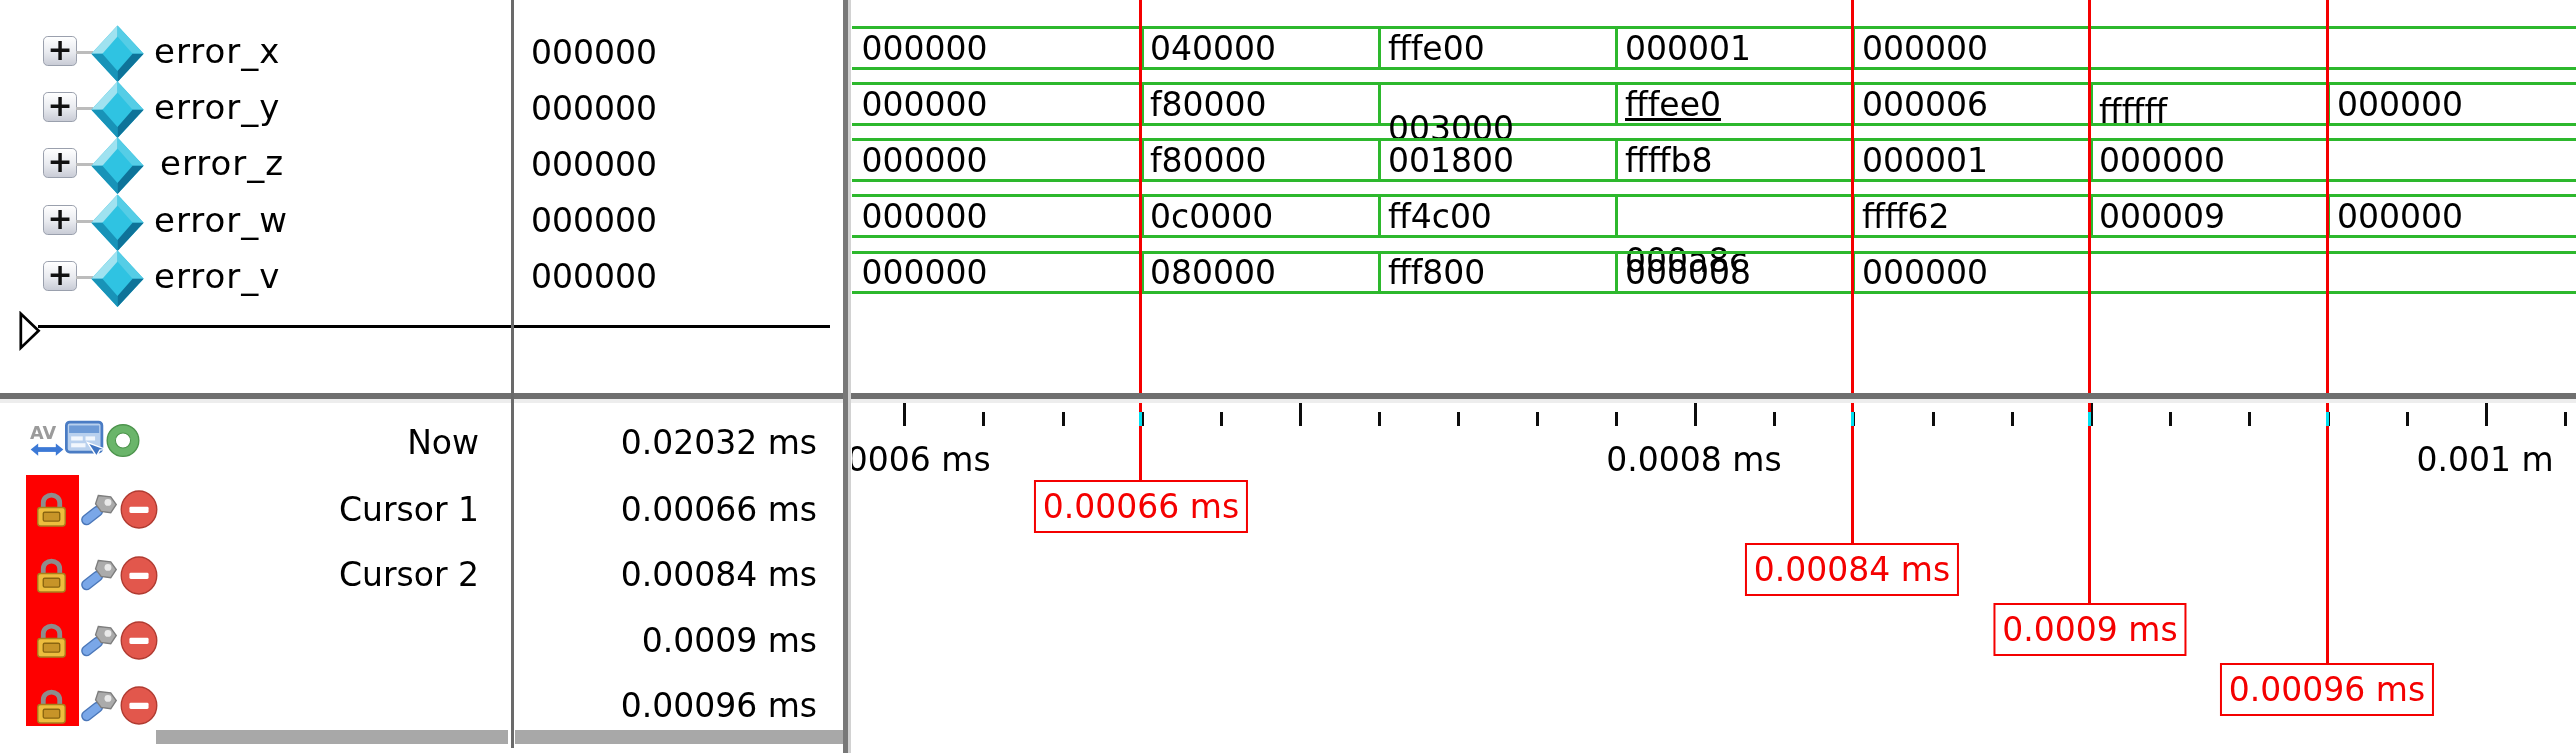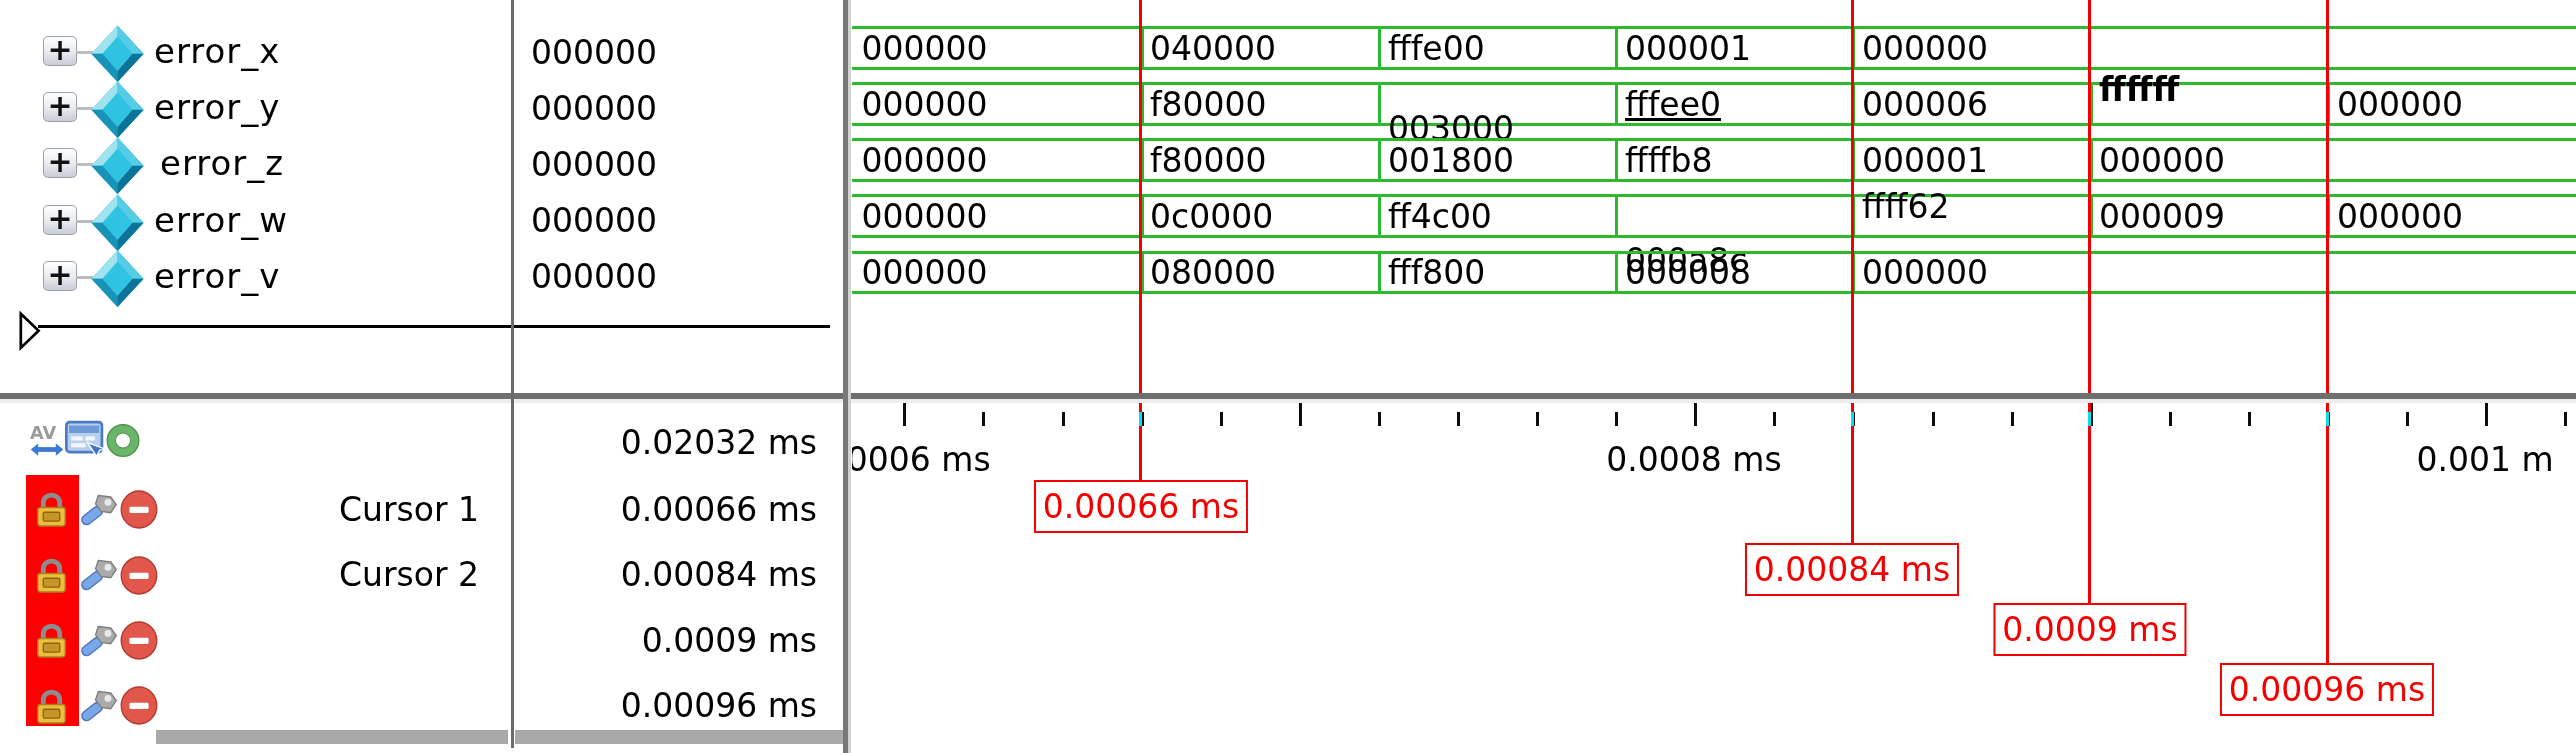--- a/index.html
+++ b/index.html
@@ -128,21 +128,21 @@
       <div class="abs txt bus-val" style="left: 9.6px; top: 85px; height: 39px; line-height: 39px;">000000</div>
       <div class="abs bus-edge" style="left: 289px; top: 82px; height: 43px;"></div>
       <div class="abs txt bus-val" style="left: 298px; top: 85px; height: 39px; line-height: 39px;">f80000</div>
       <div class="abs bus-edge" style="left: 526px; top: 82px; height: 43px;"></div>
       <div class="abs txt bus-val" style="left: 536px; top: 85px; height: 39px; line-height: 39px; margin-top: 24px;">003000</div>
       <div class="abs bus-edge" style="left: 763px; top: 82px; height: 43px;"></div>
       <div class="abs txt bus-val" style="left: 773px; top: 85px; height: 39px; line-height: 39px; text-decoration: underline;">fffee0</div>
       <div class="abs bus-edge" style="left: 1000px; top: 82px; height: 43px;"></div>
       <div class="abs txt bus-val" style="left: 1010px; top: 85px; height: 39px; line-height: 39px;">000006</div>
       <div class="abs bus-edge" style="left: 1238px; top: 82px; height: 43px;"></div>
-      <div class="abs txt bus-val" style="left: 1247px; top: 70px; height: 39px; line-height: 39px; font-weight: bold;">ffffff</div>
+      <div class="abs txt bus-val" style="left: 1247px; top: 92px; height: 39px; line-height: 39px;">ffffff</div>
       <div class="abs bus-edge" style="left: 1475px; top: 82px; height: 43px;"></div>
       <div class="abs txt bus-val" style="left: 1485px; top: 85px; height: 39px; line-height: 39px;">000000</div>
       <div class="abs bus-line" style="left: 0px; top: 138px; width: 1724px;"></div>
       <div class="abs bus-line" style="left: 0px; top: 179px; width: 1724px;"></div>
       <div class="abs txt bus-val" style="left: 9.6px; top: 141px; height: 39px; line-height: 39px;">000000</div>
       <div class="abs bus-edge" style="left: 289px; top: 138px; height: 43px;"></div>
       <div class="abs txt bus-val" style="left: 298px; top: 141px; height: 39px; line-height: 39px;">f80000</div>
       <div class="abs bus-edge" style="left: 526px; top: 138px; height: 43px;"></div>
       <div class="abs txt bus-val" style="left: 536px; top: 141px; height: 39px; line-height: 39px;">001800</div>
       <div class="abs bus-edge" style="left: 763px; top: 138px; height: 43px;"></div>
@@ -154,21 +154,21 @@
       <div class="abs bus-line" style="left: 0px; top: 194px; width: 1724px;"></div>
       <div class="abs bus-line" style="left: 0px; top: 235px; width: 1724px;"></div>
       <div class="abs txt bus-val" style="left: 9.6px; top: 197px; height: 39px; line-height: 39px;">000000</div>
       <div class="abs bus-edge" style="left: 289px; top: 194px; height: 43px;"></div>
       <div class="abs txt bus-val" style="left: 298px; top: 197px; height: 39px; line-height: 39px;">0c0000</div>
       <div class="abs bus-edge" style="left: 526px; top: 194px; height: 43px;"></div>
       <div class="abs txt bus-val" style="left: 536px; top: 197px; height: 39px; line-height: 39px;">ff4c00</div>
       <div class="abs bus-edge" style="left: 763px; top: 194px; height: 43px;"></div>
       <div class="abs txt bus-val" style="left: 773px; top: 197px; height: 39px; line-height: 39px; margin-top: 44px;">000a8c</div>
       <div class="abs bus-edge" style="left: 1000px; top: 194px; height: 43px;"></div>
-      <div class="abs txt bus-val" style="left: 1010px; top: 187px; height: 39px; line-height: 39px;">ffff62</div>
+      <div class="abs txt bus-val" style="left: 1010px; top: 197px; height: 39px; line-height: 39px;">ffff62</div>
       <div class="abs bus-edge" style="left: 1238px; top: 194px; height: 43px;"></div>
       <div class="abs txt bus-val" style="left: 1247px; top: 197px; height: 39px; line-height: 39px;">000009</div>
       <div class="abs bus-edge" style="left: 1475px; top: 194px; height: 43px;"></div>
       <div class="abs txt bus-val" style="left: 1485px; top: 197px; height: 39px; line-height: 39px;">000000</div>
       <div class="abs bus-line" style="left: 0px; top: 251px; width: 1724px;"></div>
       <div class="abs bus-line" style="left: 0px; top: 291px; width: 1724px;"></div>
       <div class="abs txt bus-val" style="left: 9.6px; top: 253px; height: 39px; line-height: 39px;">000000</div>
       <div class="abs bus-edge" style="left: 289px; top: 251px; height: 43px;"></div>
       <div class="abs txt bus-val" style="left: 298px; top: 253px; height: 39px; line-height: 39px;">080000</div>
       <div class="abs bus-edge" style="left: 526px; top: 251px; height: 43px;"></div>
@@ -241,20 +241,21 @@
       <rect x="30" y="25" width="14" height="6" fill="#f2f7fd"></rect>
       <rect x="9" y="35" width="21" height="6" fill="#f2f7fd"></rect>
       <path d="M33 34 l13 20 5-9 9-1 z" fill="#3f74c2" stroke="#ffffff" stroke-width="2"></path>
     </svg>
     <svg class="abs" style="left:105px;top:20.7px;" width="36" height="33" viewBox="0 0 52 48">
       <circle cx="26" cy="24" r="17" fill="none" stroke="#6ab56a" stroke-width="12"></circle>
       <circle cx="26" cy="24" r="23" fill="none" stroke="#4d944d" stroke-width="2"></circle>
       <circle cx="26" cy="24" r="11" fill="none" stroke="#4d944d" stroke-width="1.5"></circle>
     </svg>
 
+    <div class="abs txt row-label right" style="left:0;top:22px;width:479px;height:36px;line-height:36px;">Now</div>
     <div class="abs txt val-txt right" style="left:517px;top:22px;width:300px;height:36px;line-height:36px;">0.02032 ms</div>
   <div class="abs" style="left: 33px; top: 87px; width: 37px; height: 39px;"><svg width="37" height="39" viewBox="0 0 54 56">
           <path d="M15 27 v-9 a12 11 0 0 1 24 0 v9" fill="none" stroke="#8d8d8d" stroke-width="7"></path>
           <rect x="7" y="25" width="40" height="27" rx="4" fill="#edbd3e" stroke="#a87f1c" stroke-width="2"></rect>
           <rect x="15" y="32" width="24" height="13" rx="2" fill="#c79428" stroke="#8a6510" stroke-width="2"></rect>
         </svg></div>
       <div class="abs" style="left: 79px; top: 87px; width: 40px; height: 40px;"><svg width="40" height="40" viewBox="0 0 58 58">
           <rect x="2" y="30" width="34" height="14" rx="7" transform="rotate(-38 19 37)" fill="#7aa7e8" stroke="#4a76b8" stroke-width="2"></rect>
           <path d="M28 8 l18 2 8 11 -8 12 -14 -2 -8 -11 z" fill="#ababab" stroke="#7d7d7d" stroke-width="2"></path>
           <circle cx="42" cy="18" r="5" fill="#e9e9e9"></circle>

